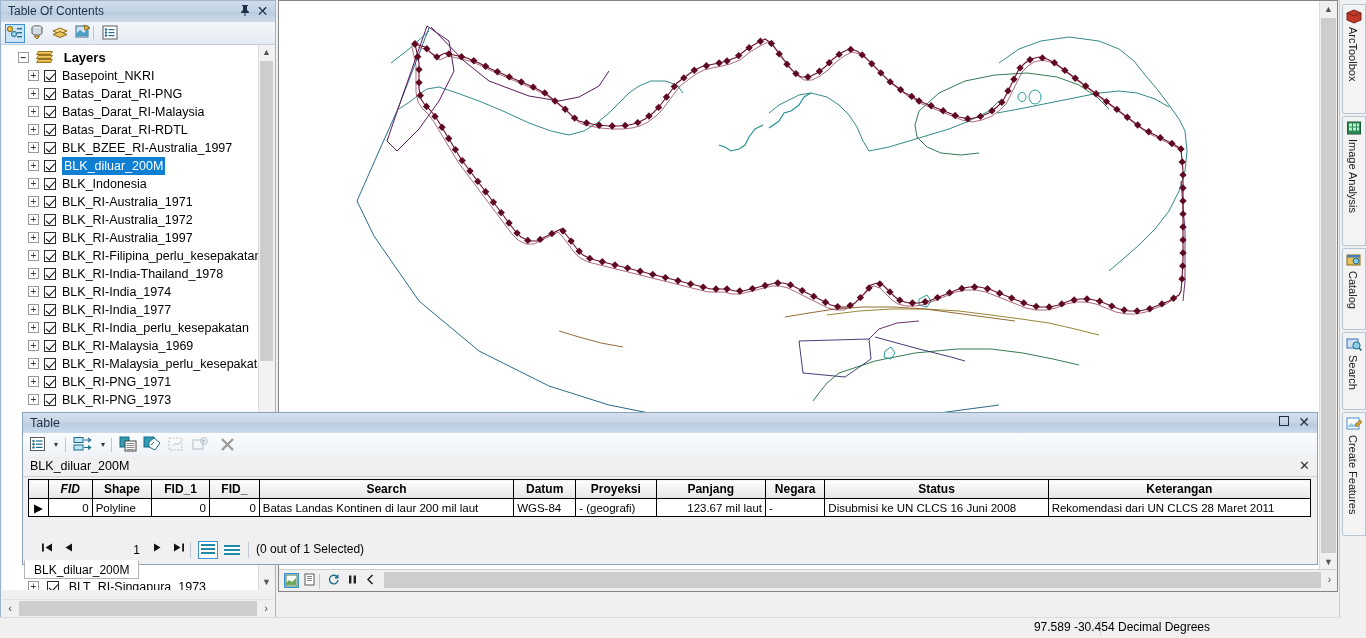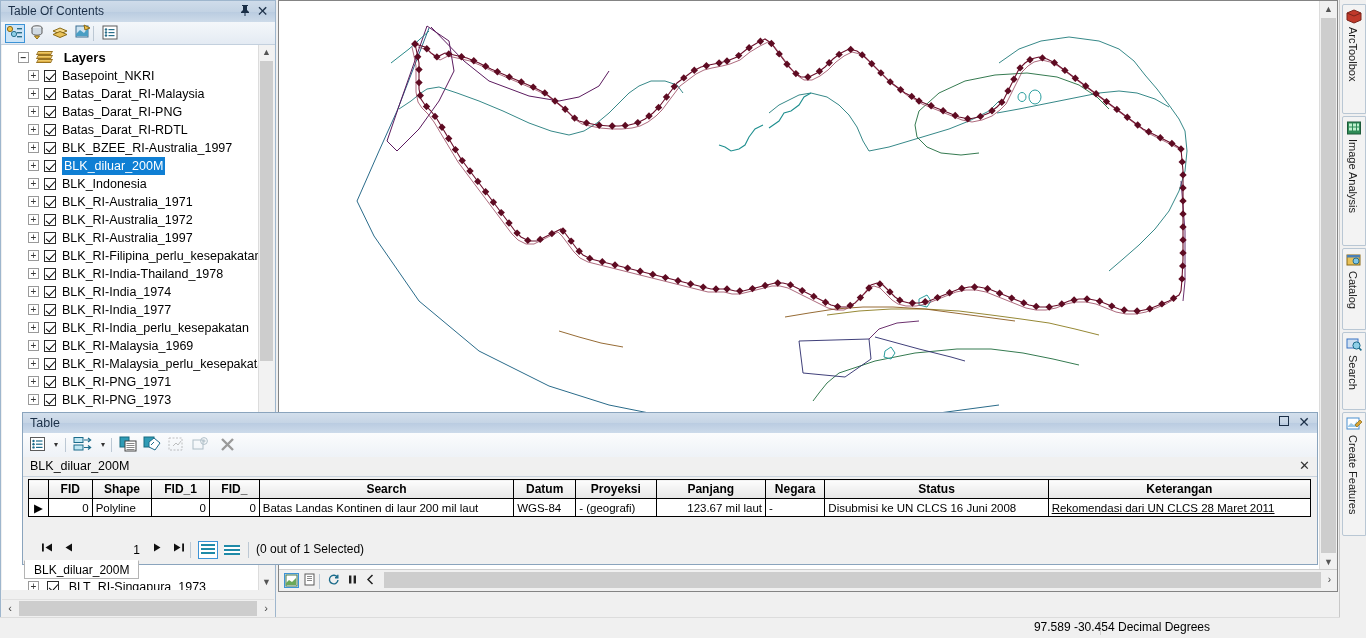--- a/index.html
+++ b/index.html
@@ -251,22 +251,22 @@
     </div>
 
     <div id="toc-tree">
       <div class="tree-row root indent1" style="margin-top:3px;">
         <span class="expander">−</span>
         <span class="layers-icon"><i></i><i></i><i></i></span>
         <span class="lbl">Layers</span>
       </div>
       <div id="layer-rows">
           <div class="tree-row indent2"><span class="expander">+</span><span class="chk"></span><span class="lbl">Basepoint_NKRI</span></div>
+          <div class="tree-row indent2"><span class="expander">+</span><span class="chk"></span><span class="lbl">Batas_Darat_RI-PNG</span></div>
           <div class="tree-row indent2"><span class="expander">+</span><span class="chk"></span><span class="lbl">Batas_Darat_RI-Malaysia</span></div>
-          <div class="tree-row indent2"><span class="expander">+</span><span class="chk"></span><span class="lbl">Batas_Darat_RI-PNG</span></div>
           <div class="tree-row indent2"><span class="expander">+</span><span class="chk"></span><span class="lbl">Batas_Darat_RI-RDTL</span></div>
           <div class="tree-row indent2"><span class="expander">+</span><span class="chk"></span><span class="lbl">BLK_BZEE_RI-Australia_1997</span></div>
           <div class="tree-row indent2"><span class="expander">+</span><span class="chk"></span><span class="lbl selected">BLK_diluar_200M</span></div>
           <div class="tree-row indent2"><span class="expander">+</span><span class="chk"></span><span class="lbl">BLK_Indonesia</span></div>
           <div class="tree-row indent2"><span class="expander">+</span><span class="chk"></span><span class="lbl">BLK_RI-Australia_1971</span></div>
           <div class="tree-row indent2"><span class="expander">+</span><span class="chk"></span><span class="lbl">BLK_RI-Australia_1972</span></div>
           <div class="tree-row indent2"><span class="expander">+</span><span class="chk"></span><span class="lbl">BLK_RI-Australia_1997</span></div>
           <div class="tree-row indent2"><span class="expander">+</span><span class="chk"></span><span class="lbl">BLK_RI-Filipina_perlu_kesepakatan</span></div>
           <div class="tree-row indent2"><span class="expander">+</span><span class="chk"></span><span class="lbl">BLK_RI-India-Thailand_1978</span></div>
           <div class="tree-row indent2"><span class="expander">+</span><span class="chk"></span><span class="lbl">BLK_RI-India_1974</span></div>
@@ -711,21 +711,21 @@
     <div id="tw-tabhdr">
       <span class="nm">BLK_diluar_200M</span>
       <span class="cl">✕</span>
     </div>
 
     <div id="grid">
       <table class="agrid">
         <thead>
             <tr id="grid-head">
               <th class="first" style="width: 14px;"></th>
-              <th style="width: 42px;">FID</th>
+              <th style="width: 42px; font-style: italic;">FID</th>
               <th style="width: 56px;">Shape</th>
               <th style="width: 56px;">FID_1</th>
               <th style="width: 48px;">FID_</th>
               <th style="width: 256px;">Search</th>
               <th style="width: 58px;">Datum</th>
               <th style="width: 78px;">Proyeksi</th>
               <th style="width: 110px;">Panjang</th>
               <th style="width: 56px;">Negara</th>
               <th style="width: 224px;">Status</th>
               <th style="width: 264px;">Keterangan</th>
@@ -737,21 +737,21 @@
               <td class="num" style="width: 42px;">0</td>
               <td style="width: 56px;">Polyline</td>
               <td class="num" style="width: 56px;">0</td>
               <td class="num" style="width: 48px;">0</td>
               <td style="width: 256px;">Batas Landas Kontinen di laur 200 mil laut</td>
               <td style="width: 58px;">WGS-84</td>
               <td style="width: 78px;">- (geografi)</td>
               <td style="width: 110px; text-align: right;">123.67 mil laut</td>
               <td style="width: 56px;">-</td>
               <td style="width: 224px;">Disubmisi ke UN CLCS 16 Juni 2008</td>
-              <td style="width: 264px; text-decoration: underline;">Rekomendasi dari UN CLCS 28 Maret 2011</td>
+              <td style="width: 264px;">Rekomendasi dari UN CLCS 28 Maret 2011</td>
             </tr>
           </tbody>
       </table>
     </div>
 
     <div id="tw-nav">
       <div class="navbtn" id="navfirst">
         <svg width="12" height="11" viewBox="0 0 12 11">
             <rect x="1" y="1.5" width="1.8" height="8" fill="#111"></rect>
             <path d="M11 1.5v8L4.5 5.5z" fill="#111"></path>

